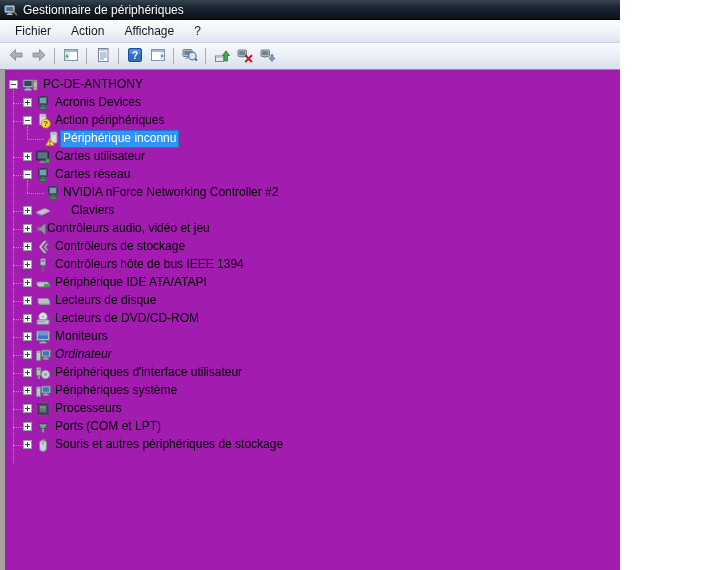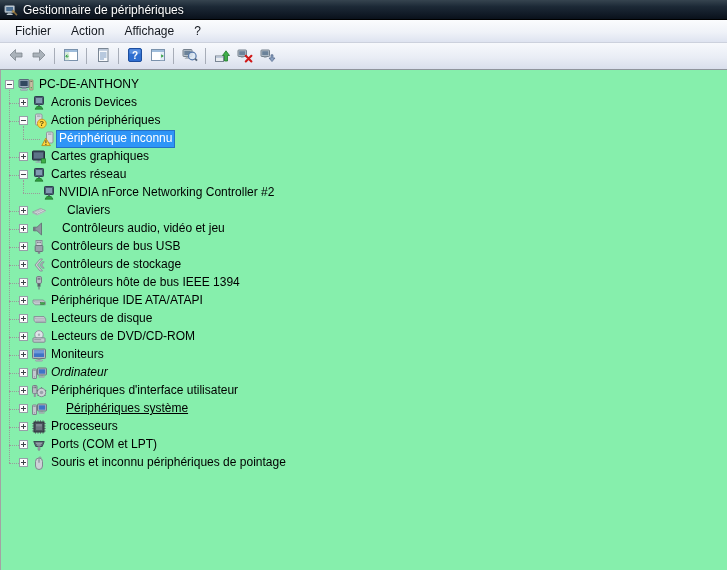--- a/index.html
+++ b/index.html
@@ -1,21 +1,21 @@
 <!DOCTYPE html>
 <html style="--sel-bg: #2e95f7; --sel-border: #2470c8;"><head>
 <meta charset="utf-8">
 <style>
   html,body{margin:0;padding:0;}
   body{
     width:727px;height:570px;overflow:hidden;
     font-family:"Liberation Sans", sans-serif;font-size:12px;
     background:#fff;
   }
-  .window{width:727px;height:570px;display:flex;flex-direction:column;}
+  .window{width:620px;height:570px;display:flex;flex-direction:column;}
 
   
   .titlebar{
     height:19px;flex:0 0 19px;
     background:linear-gradient(180deg,#36444f 0%,#1c2936 35%,#121c28 70%,#0a111b 100%);
     display:flex;align-items:center;padding-left:4px;gap:5px;
     border-bottom:1px solid #000;
   }
   .titlebar .w-icon{width:14px;height:14px;display:inline-flex;}
   .title-text{color:#ffffff;font-size:12px;text-shadow:0 1px 3px rgba(0,0,0,.8);white-space:nowrap;}
@@ -34,21 +34,21 @@
     height:26px;flex:0 0 26px;
     background:linear-gradient(180deg,#f7f9fc 0%,#e9edf5 55%,#d9dfec 100%);
     border-bottom:1px solid #8f949c;
     display:flex;align-items:center;padding-left:4px;
   }
   .tb-btn{width:23px;height:22px;display:flex;align-items:center;justify-content:center;border-radius:2px;}
   .tb-btn svg{width:16px;height:16px;}
   .tb-sep{width:1px;height:16px;background:#a7adb8;margin:0 4px;flex:0 0 1px;}
 
   
-  .content{flex:1;background:#86efac;position:relative;border-left:1px solid #a3a3a3;overflow:hidden;}
+  .content{flex:1;background:#a21caf;position:relative;border-left:5px solid #a3a3a3;overflow:hidden;}
   .tree{position:absolute;left:0;top:0;right:0;bottom:0;padding-top:6px;}
   .row{position:relative;height:18px;white-space:nowrap;}
   .t-icon{position:absolute;top:1px;width:16px;height:16px;}
   .t-icon svg{width:16px;height:16px;display:block;}
   .t-label{
     position:absolute;top:0;height:18px;line-height:17px;
     padding:0 3px;color:#000;font-size:12px;cursor:default;
   }
   .t-label.sel{
     background:var(--sel-bg,#2e95f7);color:#fff;
@@ -238,21 +238,21 @@
           <span class="exp plus" style="left: 18px;"></span>
           <span class="t-icon" style="left: 30px;">
             <svg viewBox="0 0 16 16">
               <rect x="1.5" y="2" width="12" height="9" rx="0.8" fill="#3c4c5e" stroke="#24303c"></rect>
               <rect x="3" y="3.5" width="9" height="6" fill="#5d7388"></rect>
               <rect x="6.5" y="11" width="2" height="1.4" fill="#5a6b7a"></rect>
               <rect x="4.5" y="12.5" width="6" height="1.2" fill="#9aa7b2"></rect>
               <rect x="10.3" y="9.8" width="4.2" height="4.2" fill="#3fae49" stroke="#1f7a2a" stroke-width="0.7"></rect>
             </svg>
           </span>
-          <span class="t-label" style="left: 47px;">Cartes graphiques</span>
+          <span class="t-label" style="left: 47px;">Cartes utilisateur</span>
         </div>
         <div class="row">
           <div class="dot-h" style="left: 8px; width: 10px; top: 9px;"></div>
           <div class="dot-v" style="left: 22px; top: 14px; height: 4px;"></div>
           <span class="exp minus" style="left: 18px;"></span>
           <span class="t-icon" style="left: 30px;">
             <svg viewBox="0 0 16 16">
               <rect x="3.5" y="1.5" width="9" height="8" rx="0.8" fill="#4a5e73" stroke="#2e3e4e"></rect>
               <rect x="5" y="3" width="6" height="5" fill="#8099b0"></rect>
               <rect x="7" y="9.5" width="2" height="2" fill="#5a6b7a"></rect>
@@ -289,35 +289,21 @@
         </div>
         <div class="row">
           <div class="dot-h" style="left: 8px; width: 10px; top: 9px;"></div>
           <span class="exp plus" style="left: 18px;"></span>
           <span class="t-icon" style="left: 30px;">
             <svg viewBox="0 0 16 16">
               <path d="M2.5 6.2 L6 6.2 L10.5 2 L10.5 14 L6 9.8 L2.5 9.8 Z" fill="#8f98a1" stroke="#5f6870" stroke-width="0.8"></path>
               <rect x="2.5" y="6.2" width="2" height="3.6" fill="#6f7880"></rect>
             </svg>
           </span>
-          <span class="t-label" style="left: 58px;">Contrôleurs audio, vidéo et jeu</span>
-        </div>
-        <div class="row">
-          <div class="dot-h" style="left: 8px; width: 10px; top: 9px;"></div>
-          <span class="exp plus" style="left: 18px;"></span>
-          <span class="t-icon" style="left: 30px;">
-            <svg viewBox="0 0 16 16">
-              <rect x="5" y="1.5" width="6" height="5" fill="#cfd5da" stroke="#848c94"></rect>
-              <rect x="6.2" y="2.6" width="1.4" height="1.6" fill="#6f777e"></rect>
-              <rect x="8.4" y="2.6" width="1.4" height="1.6" fill="#6f777e"></rect>
-              <rect x="4.2" y="6.5" width="7.6" height="6" rx="0.8" fill="#9aa2ab" stroke="#6b737b"></rect>
-              <rect x="6.8" y="12.5" width="2.4" height="2.2" fill="#7d858d"></rect>
-            </svg>
-          </span>
-          <span class="t-label" style="left: 47px;">Contrôleurs de bus USB</span>
+          <span class="t-label" style="left: 39px;">Contrôleurs audio, vidéo et jeu</span>
         </div>
         <div class="row">
           <div class="dot-h" style="left: 8px; width: 10px; top: 9px;"></div>
           <span class="exp plus" style="left: 18px;"></span>
           <span class="t-icon" style="left: 30px;">
             <svg viewBox="0 0 16 16">
               <path d="M9 2 L4 8 L9 14 L11.5 14 L6.5 8 L11.5 2 Z" fill="#c9ced4" stroke="#7e868e" stroke-width="0.8"></path>
               <path d="M11.2 4.8 L8.8 8 L11.2 11.2 L13.2 11.2 L10.8 8 L13.2 4.8 Z" fill="#a9b0b7" stroke="#7e868e" stroke-width="0.6"></path>
             </svg>
           </span>
@@ -431,21 +417,21 @@
             <svg viewBox="0 0 16 16">
               <rect x="1.5" y="4" width="4" height="9.5" rx="0.5" fill="#c3c9cf" stroke="#7e868e"></rect>
               <rect x="2.3" y="5" width="2.4" height="0.9" fill="#8f979f"></rect>
               <circle cx="3.5" cy="11.8" r="0.6" fill="#8f979f"></circle>
               <rect x="6.5" y="3" width="9" height="7" rx="0.8" fill="#aeb6bf" stroke="#6d7680"></rect>
               <rect x="7.8" y="4.3" width="6.4" height="4.4" fill="#3e74c6"></rect>
               <rect x="9.5" y="10" width="2.5" height="1.2" fill="#8a929a"></rect>
               <rect x="8" y="11.2" width="5.5" height="1.2" fill="#b9c0c6" stroke="#8a929a" stroke-width="0.4"></rect>
             </svg>
           </span>
-          <span class="t-label" style="left: 62px; text-decoration: underline;">Périphériques système</span>
+          <span class="t-label" style="left: 47px;">Périphériques système</span>
         </div>
         <div class="row">
           <div class="dot-h" style="left: 8px; width: 10px; top: 9px;"></div>
           <span class="exp plus" style="left: 18px;"></span>
           <span class="t-icon" style="left: 30px;">
             <svg viewBox="0 0 16 16">
               <g stroke="#6a727b" stroke-width="0.9">
                 <path d="M4.5 1.2 V3 M7 1.2 V3 M9.5 1.2 V3 M12 1.2 V3 M4.5 13 V14.8 M7 13 V14.8 M9.5 13 V14.8 M12 13 V14.8 M1.2 4.5 H3 M1.2 7 H3 M1.2 9.5 H3 M1.2 12 H3 M13 4.5 H14.8 M13 7 H14.8 M13 9.5 H14.8 M13 12 H14.8"></path>
               </g>
               <rect x="3" y="3" width="10" height="10" fill="#4a525c" stroke="#2e343b"></rect>
@@ -475,18 +461,18 @@
           <div class="dot-h" style="left: 8px; width: 10px; top: 9px;"></div>
           <span class="exp plus" style="left: 18px;"></span>
           <span class="t-icon" style="left: 30px;">
             <svg viewBox="0 0 16 16">
               <path d="M8 3.2 C8 1.4 10 1.4 10 3" fill="none" stroke="#848c94" stroke-width="0.9"></path>
               <rect x="4.5" y="3" width="7" height="11.5" rx="3.5" fill="#ccd1d6" stroke="#80888f"></rect>
               <line x1="8" y1="3.2" x2="8" y2="8" stroke="#80888f" stroke-width="0.8"></line>
               <rect x="7.3" y="4.4" width="1.4" height="2.6" rx="0.7" fill="#9aa2ab"></rect>
             </svg>
           </span>
-          <span class="t-label" style="left: 47px;">Souris et inconnu périphériques de pointage</span>
+          <span class="t-label" style="left: 47px;">Souris et autres périphériques de stockage</span>
         </div>
       </div>
   </div>
 
 </div>
 
 </body></html>

